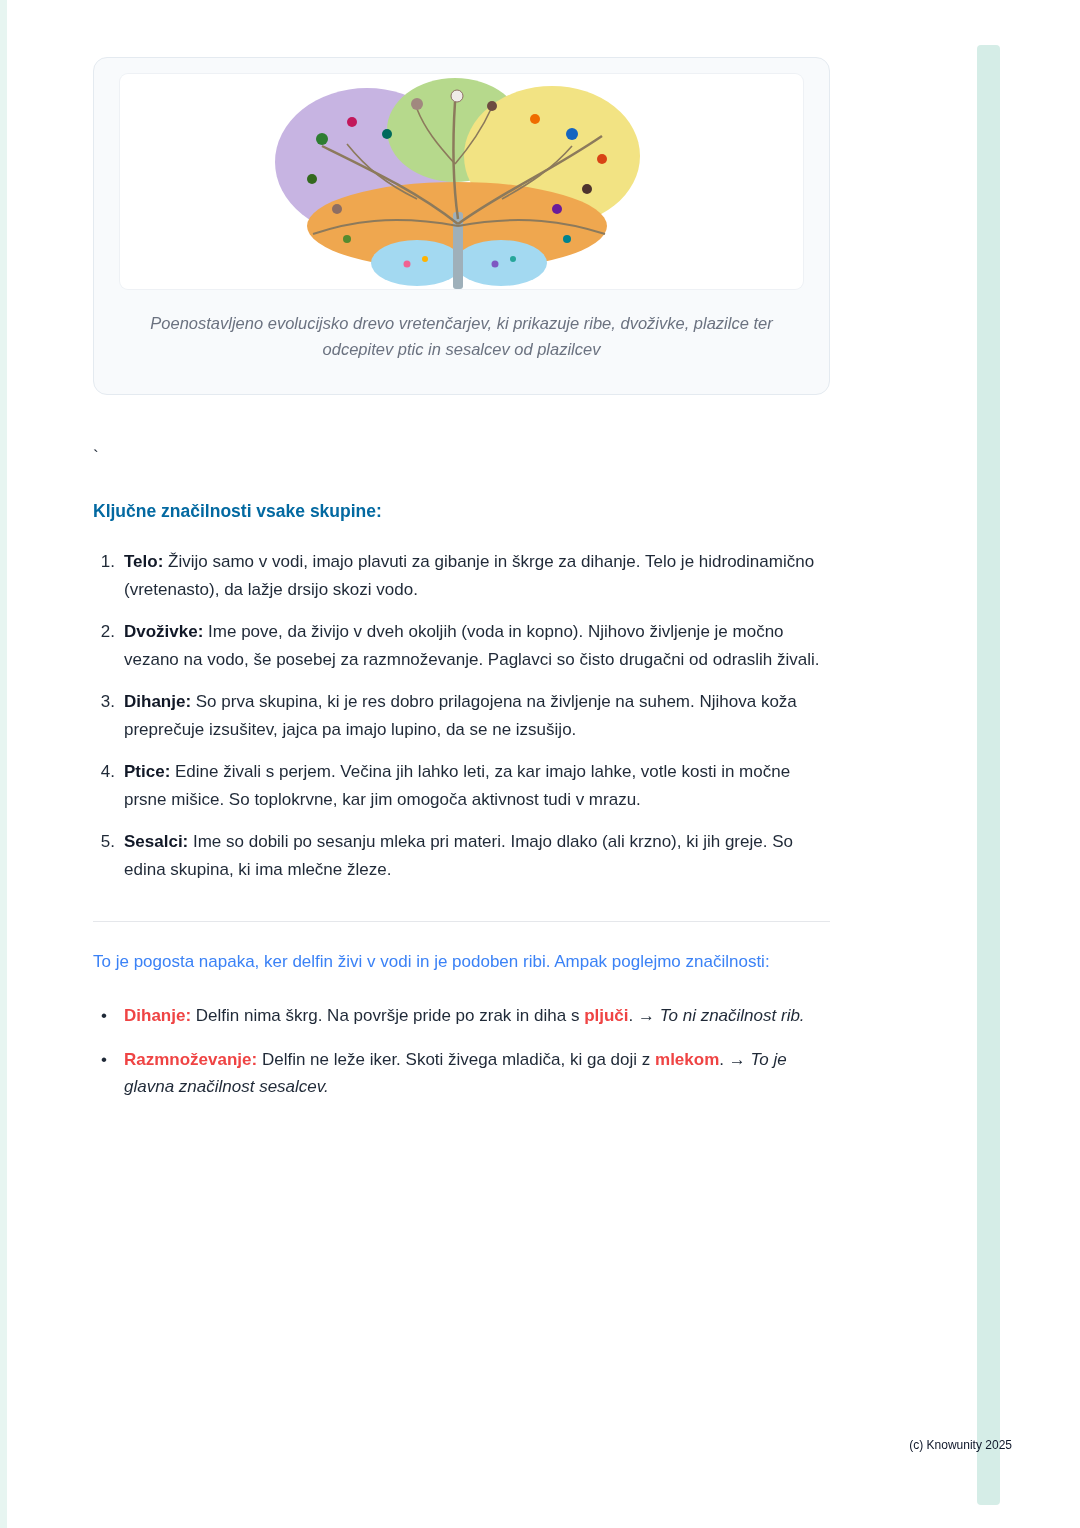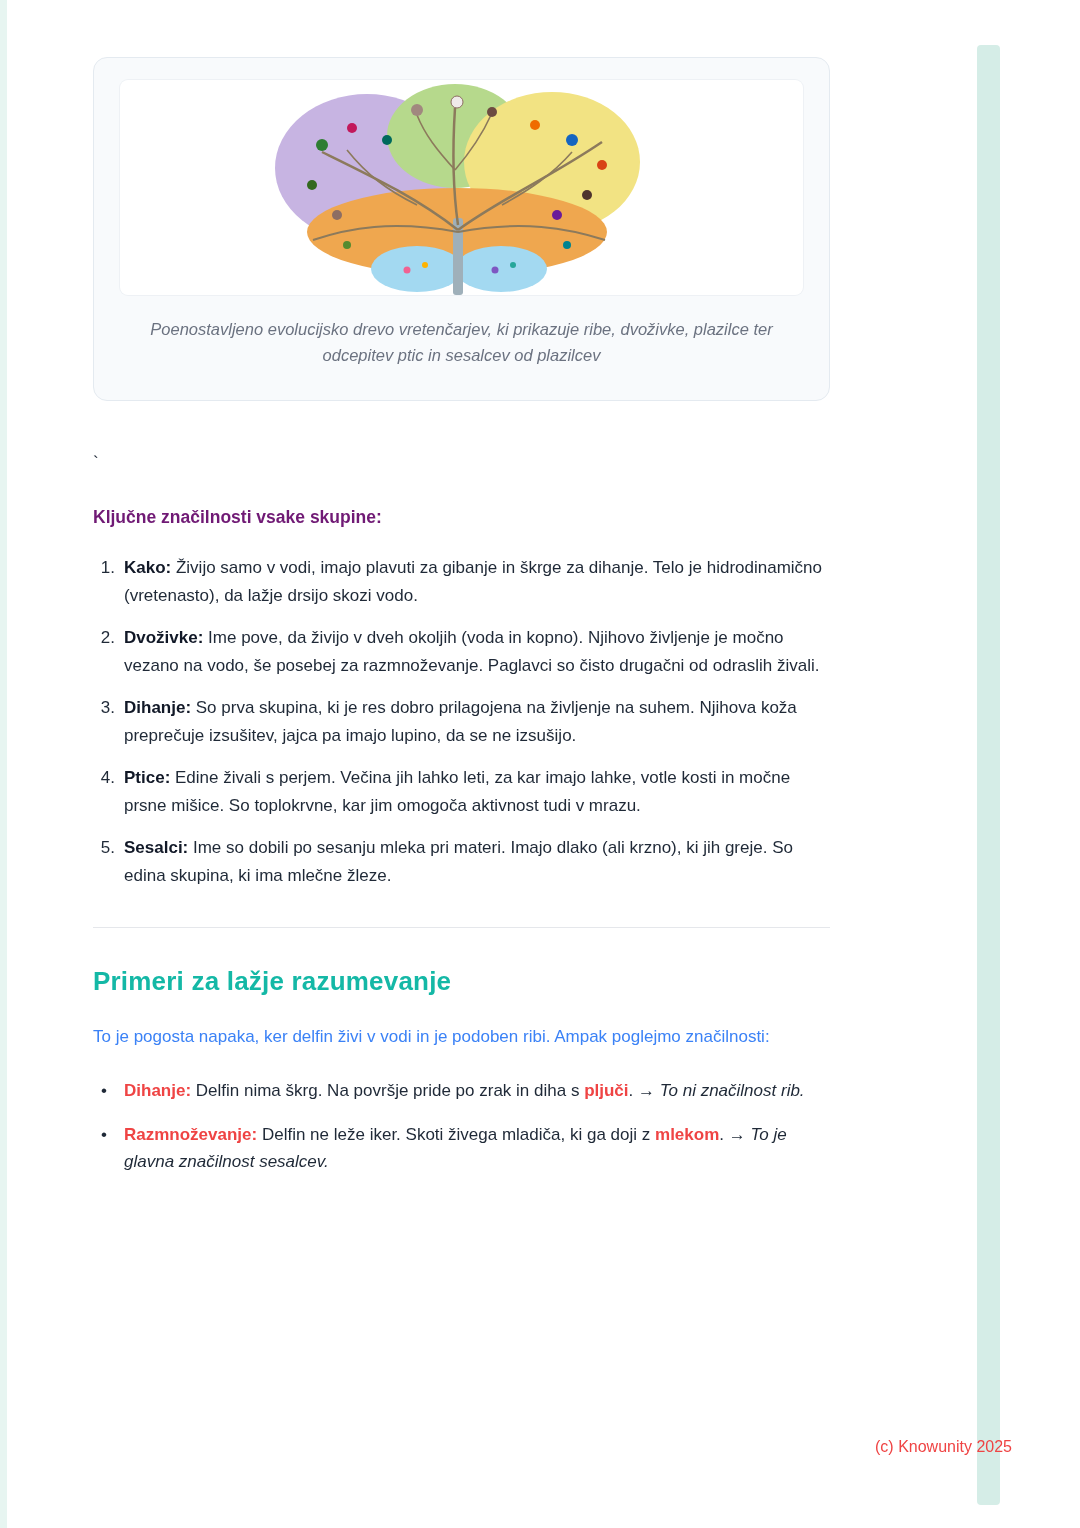--- a/index.html
+++ b/index.html
@@ -5,27 +5,27 @@
   * { margin:0; padding:0; box-sizing:border-box; }
   html,body { background:#ffffff; }
   body { font-family:"Liberation Sans", sans-serif; color:#1f2937; }
   .page { position:relative; width:1080px; height:1528px; background:#ffffff; overflow:hidden; }
 
   .left-strip { position:absolute; left:0; top:0; width:7px; height:100%; background:#e7f5f1; }
   .right-strip { position:absolute; left:977px; top:45px; width:23px; height:1460px; background:#d5ede7; border-radius:4px; }
 
   .content { position:absolute; left:93px; top:57px; width:737px; }
 
-  .figure-card { background:#f8fafc; border:1px solid #e4eaf0; border-radius:14px; padding:22px 26px 32px; }
+  .figure-card { background:#f8fafc; border:1px solid #e4eaf0; border-radius:14px; padding:16px 26px 32px; }
   .figure-image { background:#ffffff; border-radius:8px; height:215px; display:flex; align-items:center; justify-content:center; box-shadow:0 0 0 1px #eef1f5; overflow:hidden; }
   .figure-caption { margin:22px auto 0; max-width:645px; text-align:center; color:#6b7280; font-style:italic; font-size:16.5px; line-height:1.55; }
 
   .stray { margin-top:52px; font-size:17px; color:#1f2937; }
 
-  .section-heading { margin-top:34px; font-size:17.5px; font-weight:bold; color:#701a75; }
+  .section-heading { margin-top:34px; font-size:17.5px; font-weight:bold; color:#0369a1; }
 
   .num-list { margin-top:26px; list-style:none; }
   .num-item { display:flex; margin-bottom:15px; font-size:17px; line-height:1.62; color:#1f2937; }
   .num { flex:none; width:22px; margin-right:9px; text-align:right; }
   .item-body { flex:1; }
   .item-body strong { color:#111827; }
 
   .divider { margin-top:38px; border:none; border-top:1px solid #e5e7eb; height:0; }
 
   .teal-heading { margin-top:38px; font-size:26px; font-weight:bold; color:#14b8a6; letter-spacing:0.2px; }
@@ -33,21 +33,21 @@
   .example-heading { margin-top:32px; font-size:17.5px; font-weight:bold; color:#111827; }
 
   .paragraph { margin-top:26px; font-size:17px; line-height:1.62; color:#3b82f6; }
 
   .bullet-list { margin-top:26px; list-style:none; }
   .bullet-item { display:flex; margin-bottom:16px; font-size:17px; line-height:1.62; color:#1f2937; }
   .bullet-marker { flex:none; width:22px; margin-right:9px; text-align:center; }
   .bullet-body strong { color:#ef4444; }
   .bullet-body em { font-style:italic; }
 
-  .footer { position:absolute; top:1438px; right:68px; font-size:16px; color:#ef4444; z-index:5; }
+  .footer { position:absolute; top:1438px; right:68px; font-size:12px; color:#0f172a; z-index:5; }
 </style>
 </head>
 <body>
 
 <div class="page">
 
   <div class="left-strip"></div>
   <div class="right-strip"></div>
 
   <div class="content">
@@ -99,21 +99,21 @@
       <div class="figure-caption">Poenostavljeno evolucijsko drevo vretenčarjev, ki prikazuje ribe, dvoživke, plazilce ter odcepitev ptic in sesalcev od plazilcev</div>
     </div>
 
     <div class="stray">`</div>
 
     <h3 class="section-heading">Ključne značilnosti vsake skupine:</h3>
 
     <ol class="num-list">
       <li class="num-item">
           <span class="num">1.</span>
-          <span class="item-body"><strong>Kako:</strong><span> Živijo samo v vodi, imajo plavuti za gibanje in škrge za dihanje. Telo je hidrodinamično (vretenasto), da lažje drsijo skozi vodo.</span></span>
+          <span class="item-body"><strong>Telo:</strong><span> Živijo samo v vodi, imajo plavuti za gibanje in škrge za dihanje. Telo je hidrodinamično (vretenasto), da lažje drsijo skozi vodo.</span></span>
         </li>
       <li class="num-item">
           <span class="num">2.</span>
           <span class="item-body"><strong>Dvoživke:</strong><span> Ime pove, da živijo v dveh okoljih (voda in kopno). Njihovo življenje je močno vezano na vodo, še posebej za razmnoževanje. Paglavci so čisto drugačni od odraslih živali.</span></span>
         </li>
       <li class="num-item">
           <span class="num">3.</span>
           <span class="item-body"><strong>Dihanje:</strong><span> So prva skupina, ki je res dobro prilagojena na življenje na suhem. Njihova koža preprečuje izsušitev, jajca pa imajo lupino, da se ne izsušijo.</span></span>
         </li>
       <li class="num-item">
@@ -121,21 +121,20 @@
           <span class="item-body"><strong>Ptice:</strong><span> Edine živali s perjem. Večina jih lahko leti, za kar imajo lahke, votle kosti in močne prsne mišice. So toplokrvne, kar jim omogoča aktivnost tudi v mrazu.</span></span>
         </li>
       <li class="num-item">
           <span class="num">5.</span>
           <span class="item-body"><strong>Sesalci:</strong><span> Ime so dobili po sesanju mleka pri materi. Imajo dlako (ali krzno), ki jih greje. So edina skupina, ki ima mlečne žleze.</span></span>
         </li>
     </ol>
 
     <hr class="divider">
 
-    <h2 class="teal-heading">Primeri za lažje razumevanje</h2>
 
 
     <p class="paragraph">To je pogosta napaka, ker delfin živi v vodi in je podoben ribi. Ampak poglejmo značilnosti:</p>
 
     <ul class="bullet-list">
       <li class="bullet-item">
           <span class="bullet-marker">•</span>
           <span class="bullet-body"><strong>Dihanje:</strong><span> Delfin nima škrg. Na površje pride po zrak in diha s </span><strong>pljuči</strong><span>. → </span><em>To ni značilnost rib.</em></span>
         </li>
       <li class="bullet-item">

